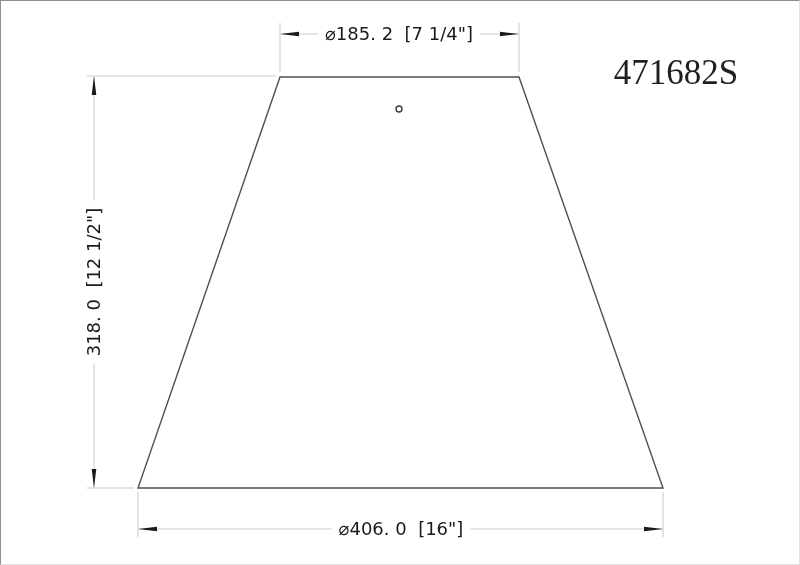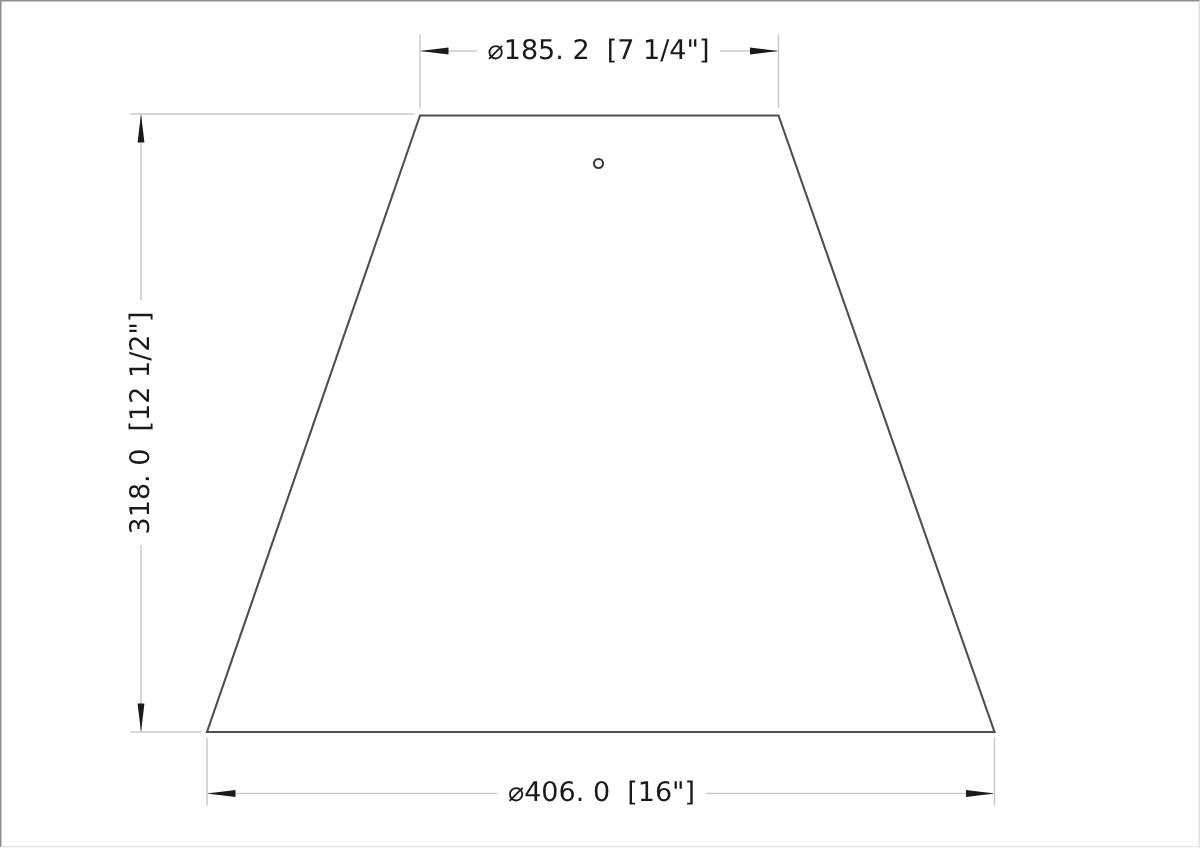--- a/index.html
+++ b/index.html
@@ -83,14 +83,15 @@
 
     <circle cx="398" cy="108" r="3" fill="#ffffff" stroke="#3a3a3a" stroke-width="1.4"></circle>
   </svg>
 
   <div class="dim-label" style="left:398px; top:33px;">⌀185. 2  [7 1/4"]</div>
 
   <div class="dim-label rotated" style="left:93px; top:281px;">318. 0  [12 1/2"]</div>
 
   <div class="dim-label" style="left:400px; top:528px;">⌀406. 0  [16"]</div>
 
+  <div class="part-number" style="left:675px; top:72px;">471682S</div>
 
 </div>
 
 </body></html>

